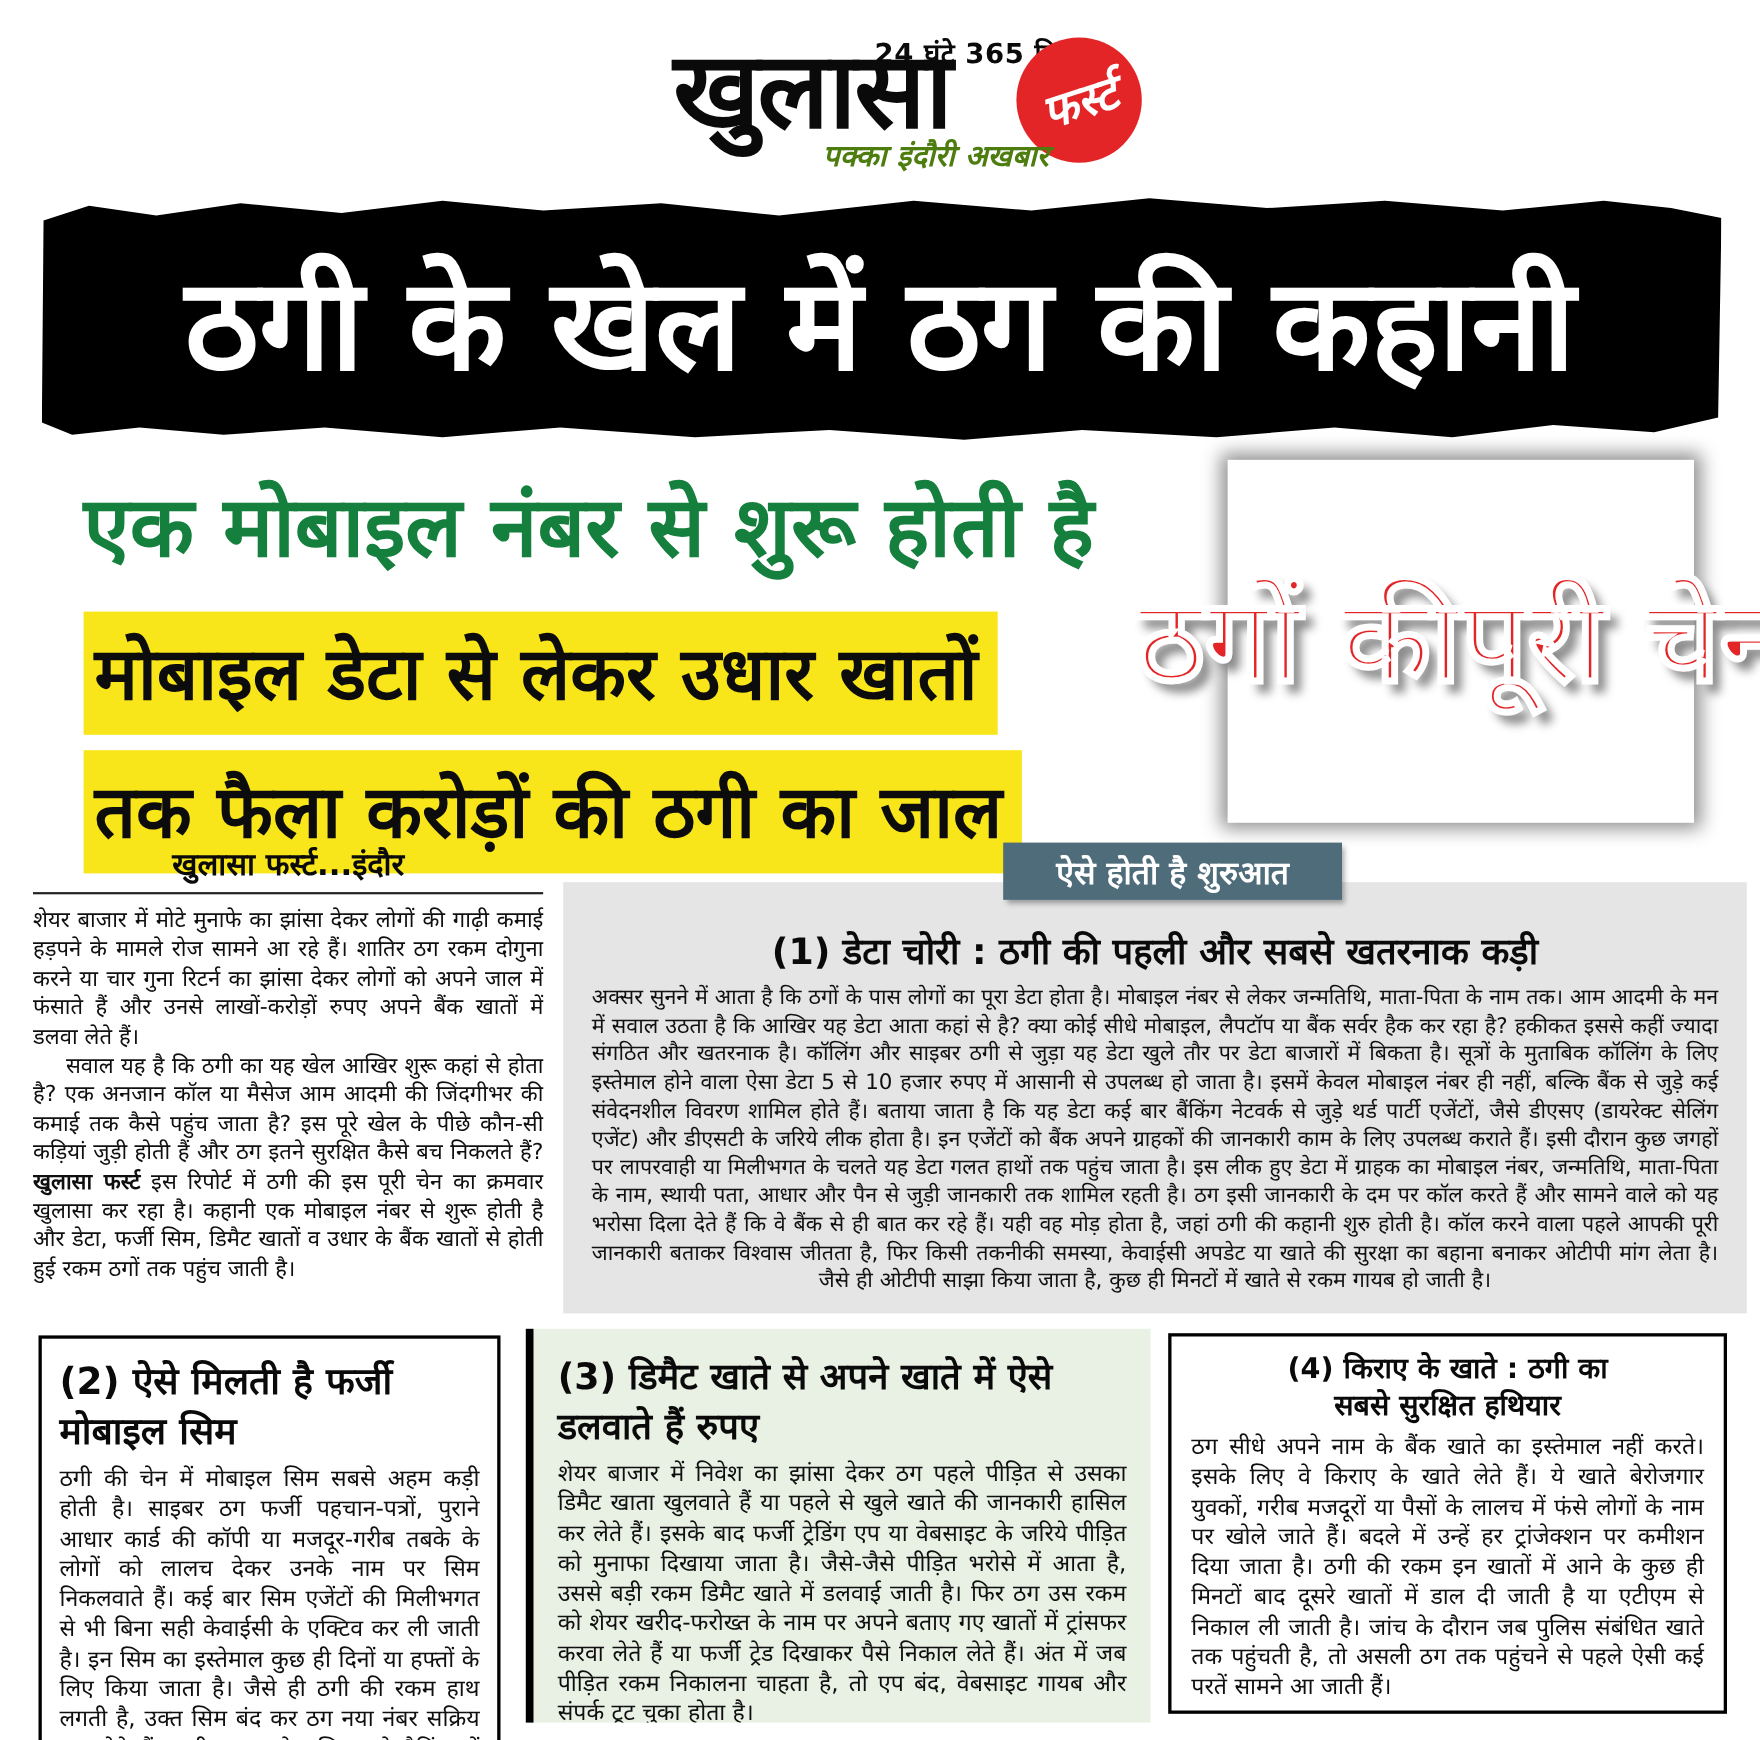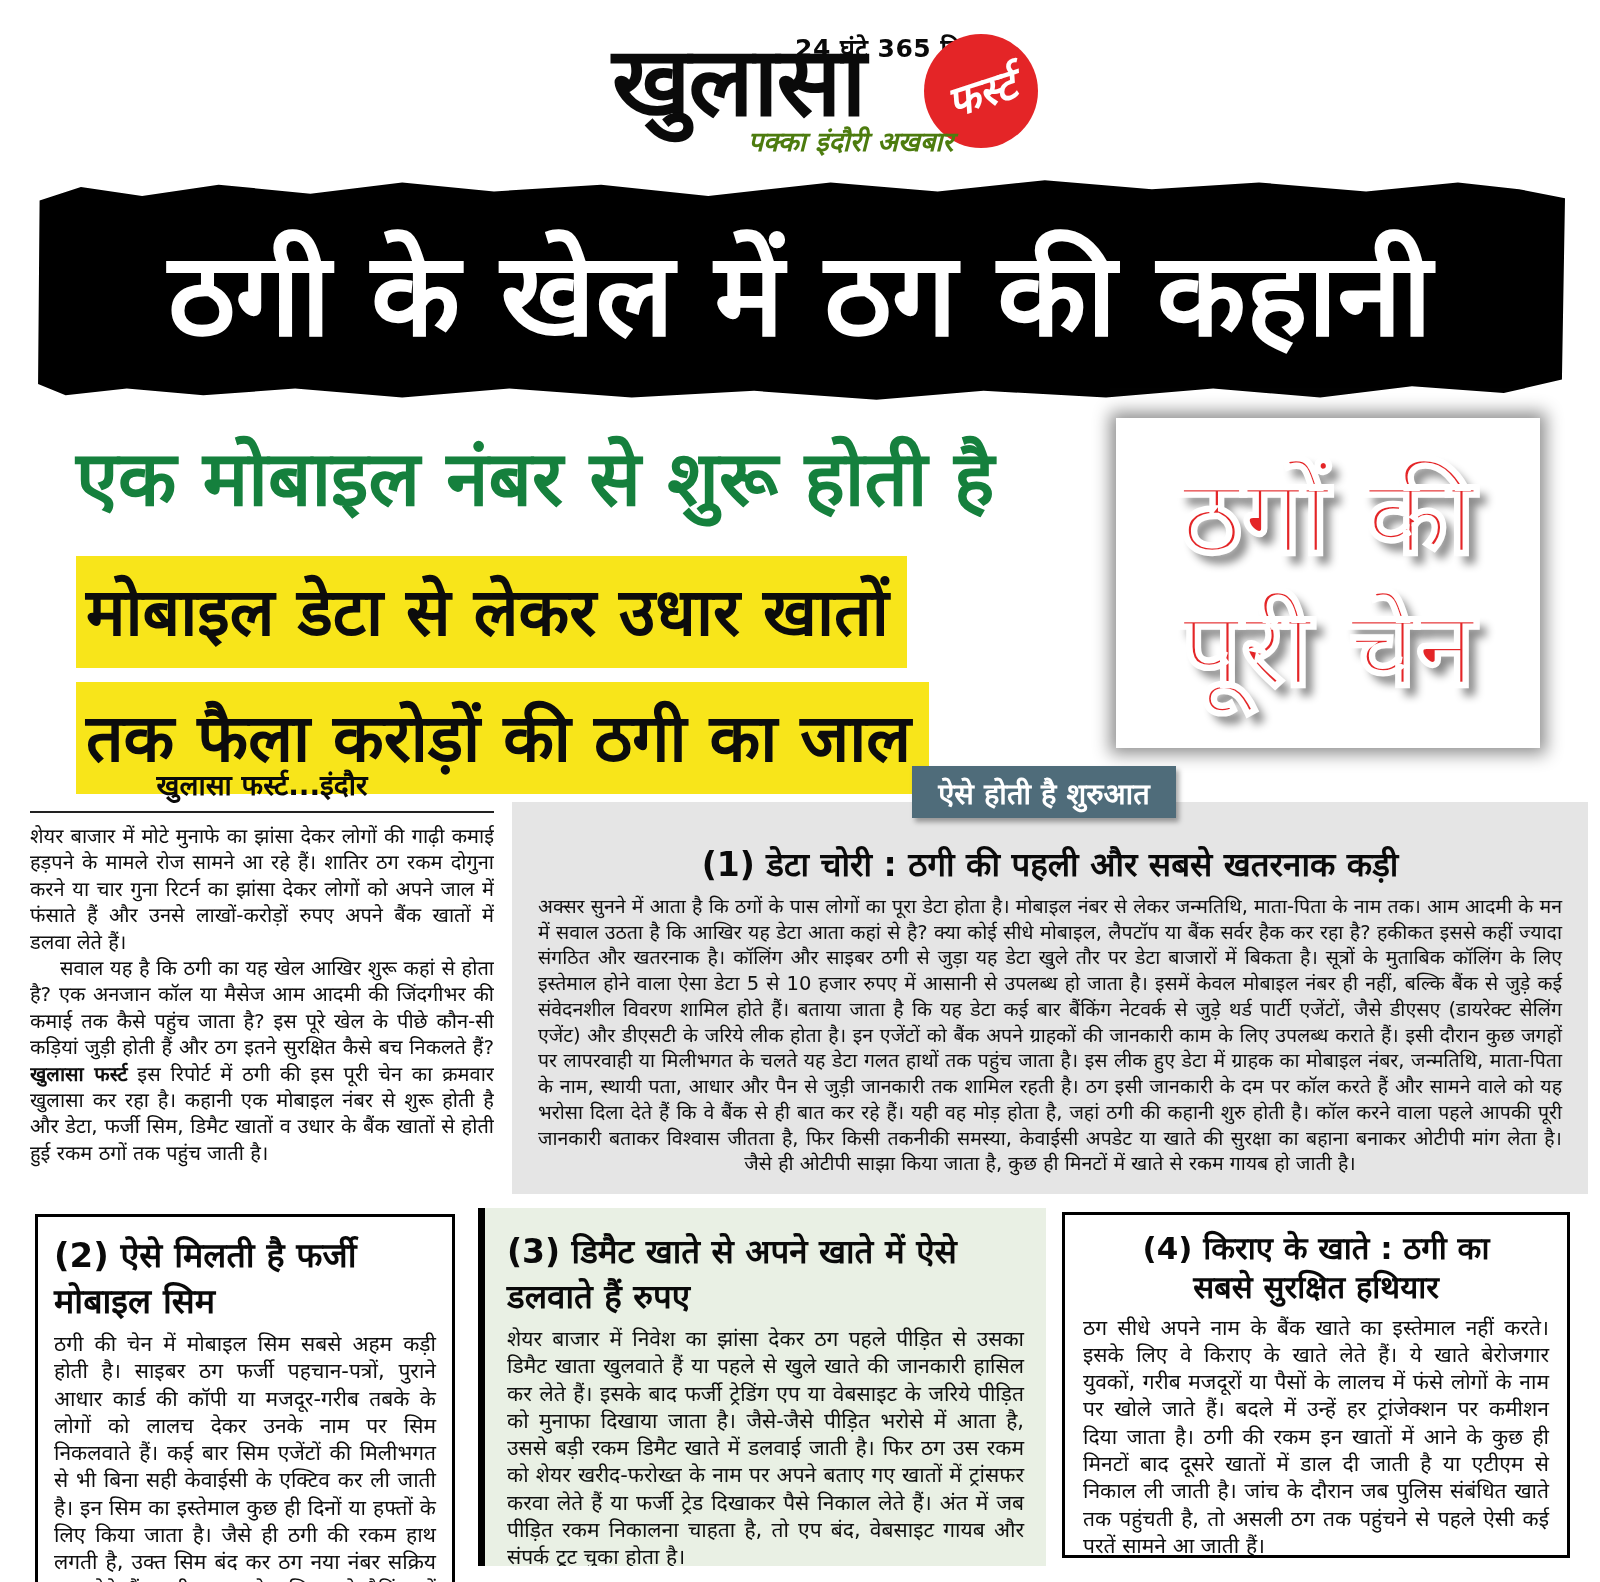--- a/index.html
+++ b/index.html
@@ -23,52 +23,52 @@
     clip-path:polygon(0.3% 10%,3% 4%,7% 8%,12% 3%,18% 7%,24% 2%,30% 6%,37% 3%,44% 8%,52% 2%,59% 6%,66% 1%,73% 5%,80% 2%,87% 6%,93% 2%,97% 5%,100% 9%,99.8% 90%,96% 96%,90% 93%,84% 98%,77% 94%,70% 98%,62% 95%,55% 99%,47% 95%,39% 98%,31% 94%,24% 98%,17% 94%,11% 97%,6% 94%,2% 97%,0.2% 92%);
   }
   .banner h1{margin:0;color:#fff;font-size:116px;font-weight:800;letter-spacing:0;white-space:nowrap;}
   
   .subhead{position:absolute;left:76px;top:424px;font-size:76px;font-weight:800;color:#15803d;white-space:nowrap;}
   .highlights{position:absolute;left:76px;top:556px;}
   .hl-line{display:table;background:#f8e51a;padding:8px 18px 14px 10px;font-size:66px;font-weight:800;color:#0c0c0c;margin-bottom:14px;white-space:nowrap;}
   
   .sidebox{
     position:absolute;left:1116px;top:418px;width:424px;height:330px;background:#fff;
-    box-shadow:0 0 16px 6px #8f8f8f;display:flex;flex-direction:column;align-items:center;justify-content:center;
+    box-shadow:0 0 16px 6px #8f8f8f;display:flex;flex-direction:row;align-items:center;justify-content:center;
   }
   .sidebox div{
     font-size:106px;font-weight:800;color:#e42527;line-height:1.25;white-space:nowrap;
     -webkit-text-stroke:3px #ffffff;text-shadow:8px 9px 9px #8a8a8a;
   }
   
   .lead{position:absolute;left:30px;top:765px;width:464px;height:420px;overflow:hidden;}
   .byline{text-align:center;font-size:28px;font-weight:800;color:#0a0a0a;margin:0 0 8px 0;}
   .byline-rule{border:none;border-top:2px solid #222;margin:0 0 10px 0;}
   .lead p{margin:0;font-size:20px;line-height:1.32;text-align:justify;color:#0f0f0f;}
   .lead p.indent{text-indent:30px;}
   .lead b{font-weight:800;}
   
   .start-box{position:absolute;left:512px;top:802px;width:1076px;height:392px;background:#e5e5e5;overflow:hidden;}
   .ribbon{
-    position:absolute;left:912px;top:766px;width:264px;height:52px;background:#4f6c7a;
+    position:absolute;left:912px;top:766px;width:308px;height:52px;background:#4f6c7a;
     display:flex;align-items:center;justify-content:center;box-shadow:3px 4px 5px rgba(0,0,0,.35);
   }
   .ribbon span{color:#fff;font-size:29px;font-weight:800;}
   .start-title{margin:39px 20px 8px 20px;text-align:center;font-size:33px;font-weight:800;color:#0a0a0a;}
   .start-body{margin:0 26px;font-size:19.5px;line-height:1.32;text-align:justify;text-align-last:center;color:#101010;}
   
   .box{position:absolute;overflow:hidden;box-sizing:border-box;}
   .box h2{margin:0 0 8px 0;font-weight:800;color:#0a0a0a;}
   .box p{margin:0;font-size:21px;line-height:1.3;text-align:justify;color:#0f0f0f;}
   .box-sim{left:35px;top:1214px;width:420px;height:388px;border:3px solid #000;background:#fff;padding:14px 16px;}
   .box-sim h2{font-size:34px;}
   .box-demat{left:478px;top:1208px;width:568px;height:358px;background:#e9f0e4;border-left:7px solid #000;padding:20px 22px;}
   .box-demat h2{font-size:33px;}
   .box-rented{left:1062px;top:1212px;width:508px;height:346px;border:3px solid #000;background:#fff;padding:14px 18px;}
-  .box-rented h2{font-size:31px;text-align:center;line-height:1.25;}
+  .box-rented h2{font-size:26px;text-align:center;line-height:1.25;}
 </style>
 </head>
 <body>
 
 <div class="page">
 
   <div class="masthead">
     <div class="mh-tagline-top">24 घंटे 365 दिन</div>
     <div class="mh-title">खुलासा</div>
     <div class="mh-badge">

